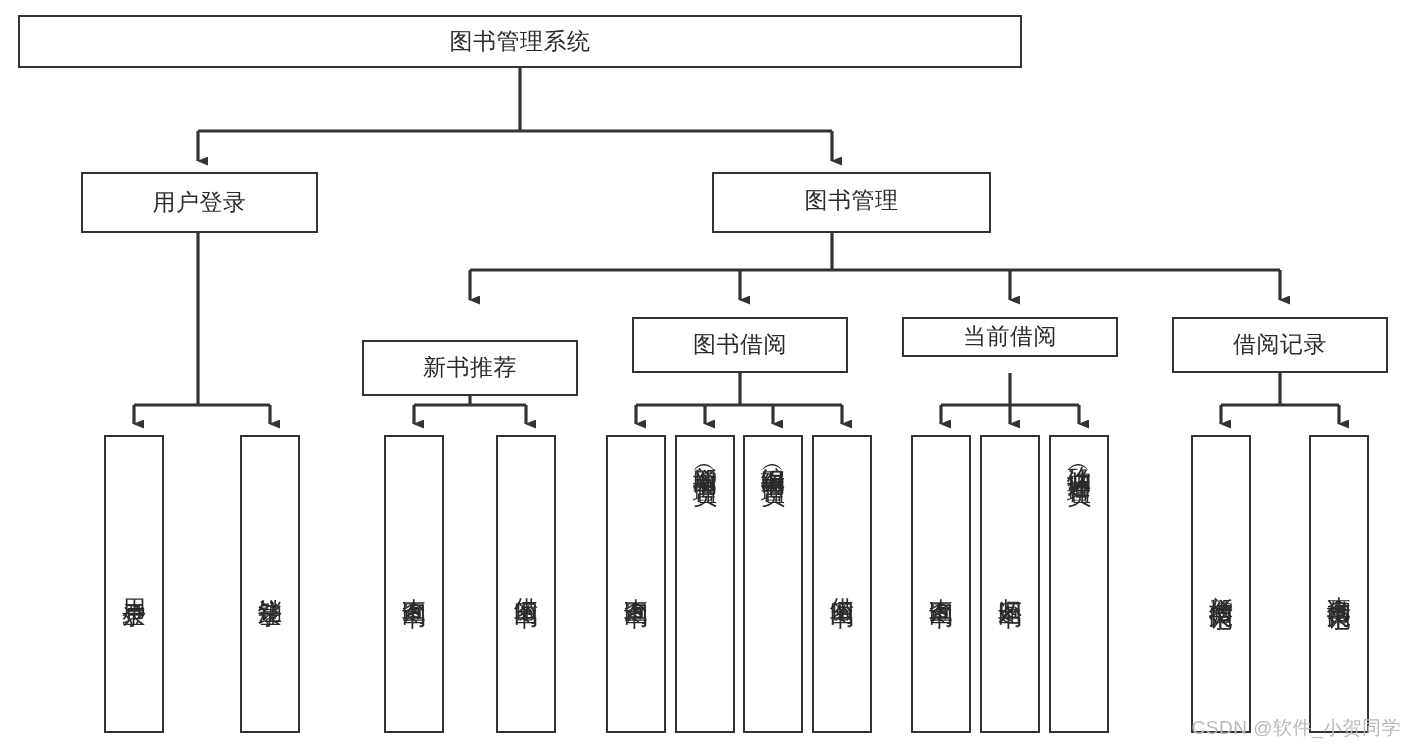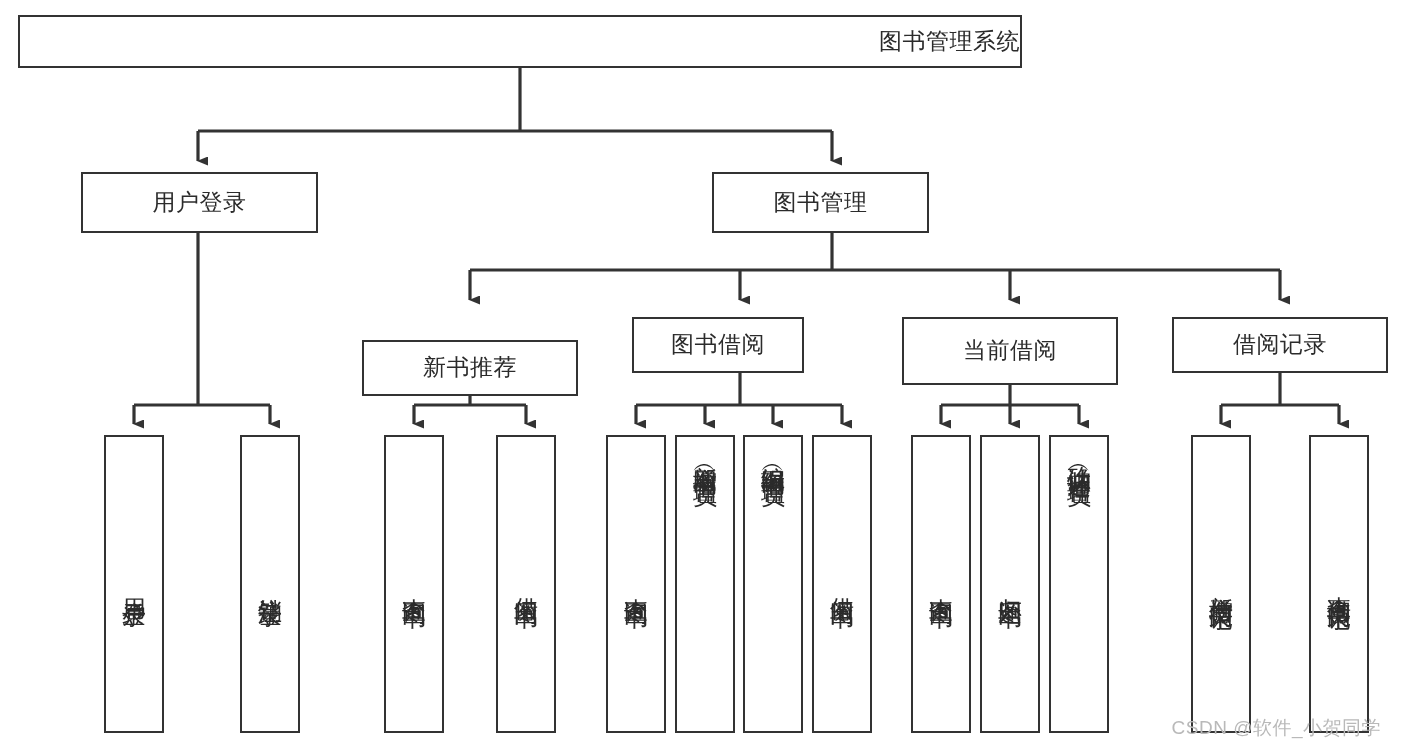--- a/index.html
+++ b/index.html
@@ -53,21 +53,21 @@
     letter-spacing: 2.5px;
     line-height: 1;
     white-space: nowrap;
   }
   .node-leaf.center-v {
     align-items: center;
     padding-top: 0;
   }
   .watermark {
     position: absolute;
-    right: 24px;
+    right: 4px;
     bottom: 6px;
     font-size: 19px;
     color: #b9b9b9;
     letter-spacing: 0.5px;
     white-space: nowrap;
     user-select: none;
     text-align: right;
   }
 </style>
 </head>
@@ -119,38 +119,38 @@
       <path d="M1010,405 L1010,424" marker-end="url(#arw)"></path>
       <path d="M1079,405 L1079,424" marker-end="url(#arw)"></path>
 
       <path d="M1280,373 L1280,405"></path>
       <path d="M1221,405 L1339,405"></path>
       <path d="M1221,405 L1221,424" marker-end="url(#arw)"></path>
       <path d="M1339,405 L1339,424" marker-end="url(#arw)"></path>
     </g>
   </svg>
 
-  <div class="node" style="left:18px; top:15px; width:1004px; height:53px;justify-content:flex-end;">
+  <div class="node" style="left:18px; top:15px; width:1004px; height:53px;">
     <span class="node-label">图书管理系统</span>
   </div>
 
   <div class="node" style="left:81px; top:172px; width:237px; height:61px;">
     <span class="node-label">用户登录</span>
   </div>
-  <div class="node" style="left:712px; top:172px; width:217px; height:61px;">
+  <div class="node" style="left:712px; top:172px; width:279px; height:61px;font-family:Liberation Mono, monospace;">
     <span class="node-label">图书管理</span>
   </div>
 
   <div class="node" style="left:362px; top:317px; width:216px; height:56px;margin-top:23px;">
     <span class="node-label">新书推荐</span>
   </div>
-  <div class="node" style="left:632px; top:317px; width:172px; height:56px;">
+  <div class="node" style="left:632px; top:317px; width:216px; height:56px;">
     <span class="node-label">图书借阅</span>
   </div>
-  <div class="node" style="left:902px; top:317px; width:216px; height:68px;">
+  <div class="node" style="left:902px; top:317px; width:216px; height:40px;">
     <span class="node-label">当前借阅</span>
   </div>
   <div class="node" style="left:1172px; top:317px; width:216px; height:56px;align-items:center;">
     <span class="node-label">借阅记录</span>
   </div>
 
   <div class="node node-leaf center-v" style="left:104px; top:435px; width:60px; height:298px;">
     <span class="node-label">用户登录</span>
   </div>
   <div class="node node-leaf center-v" style="left:240px; top:435px; width:60px; height:298px;">

